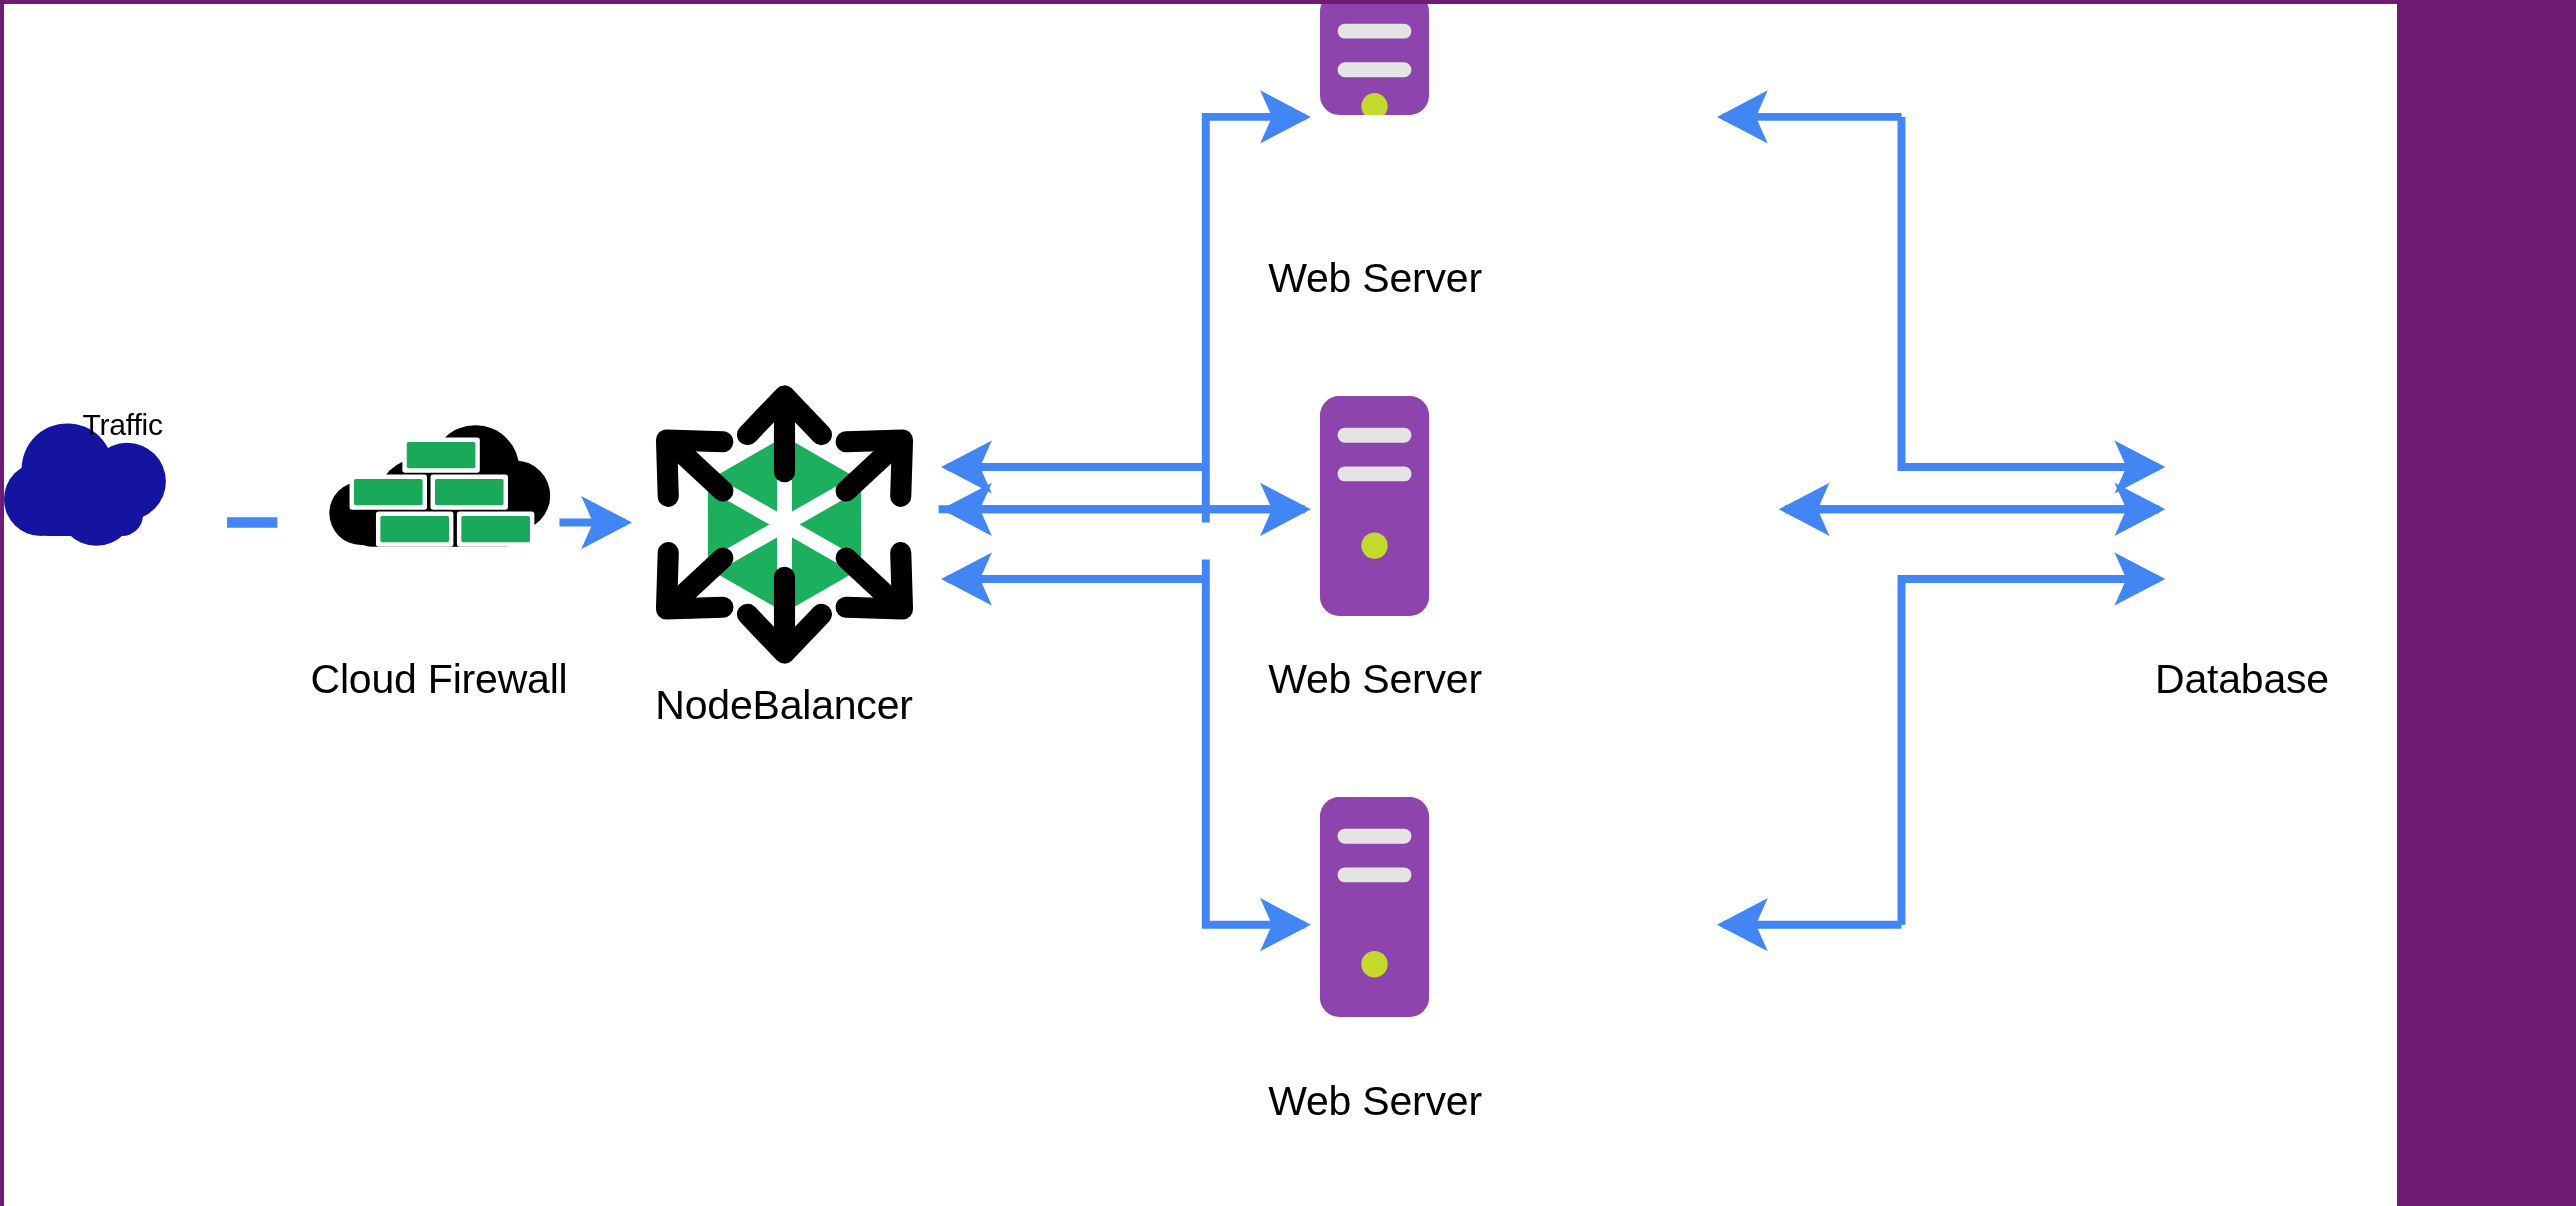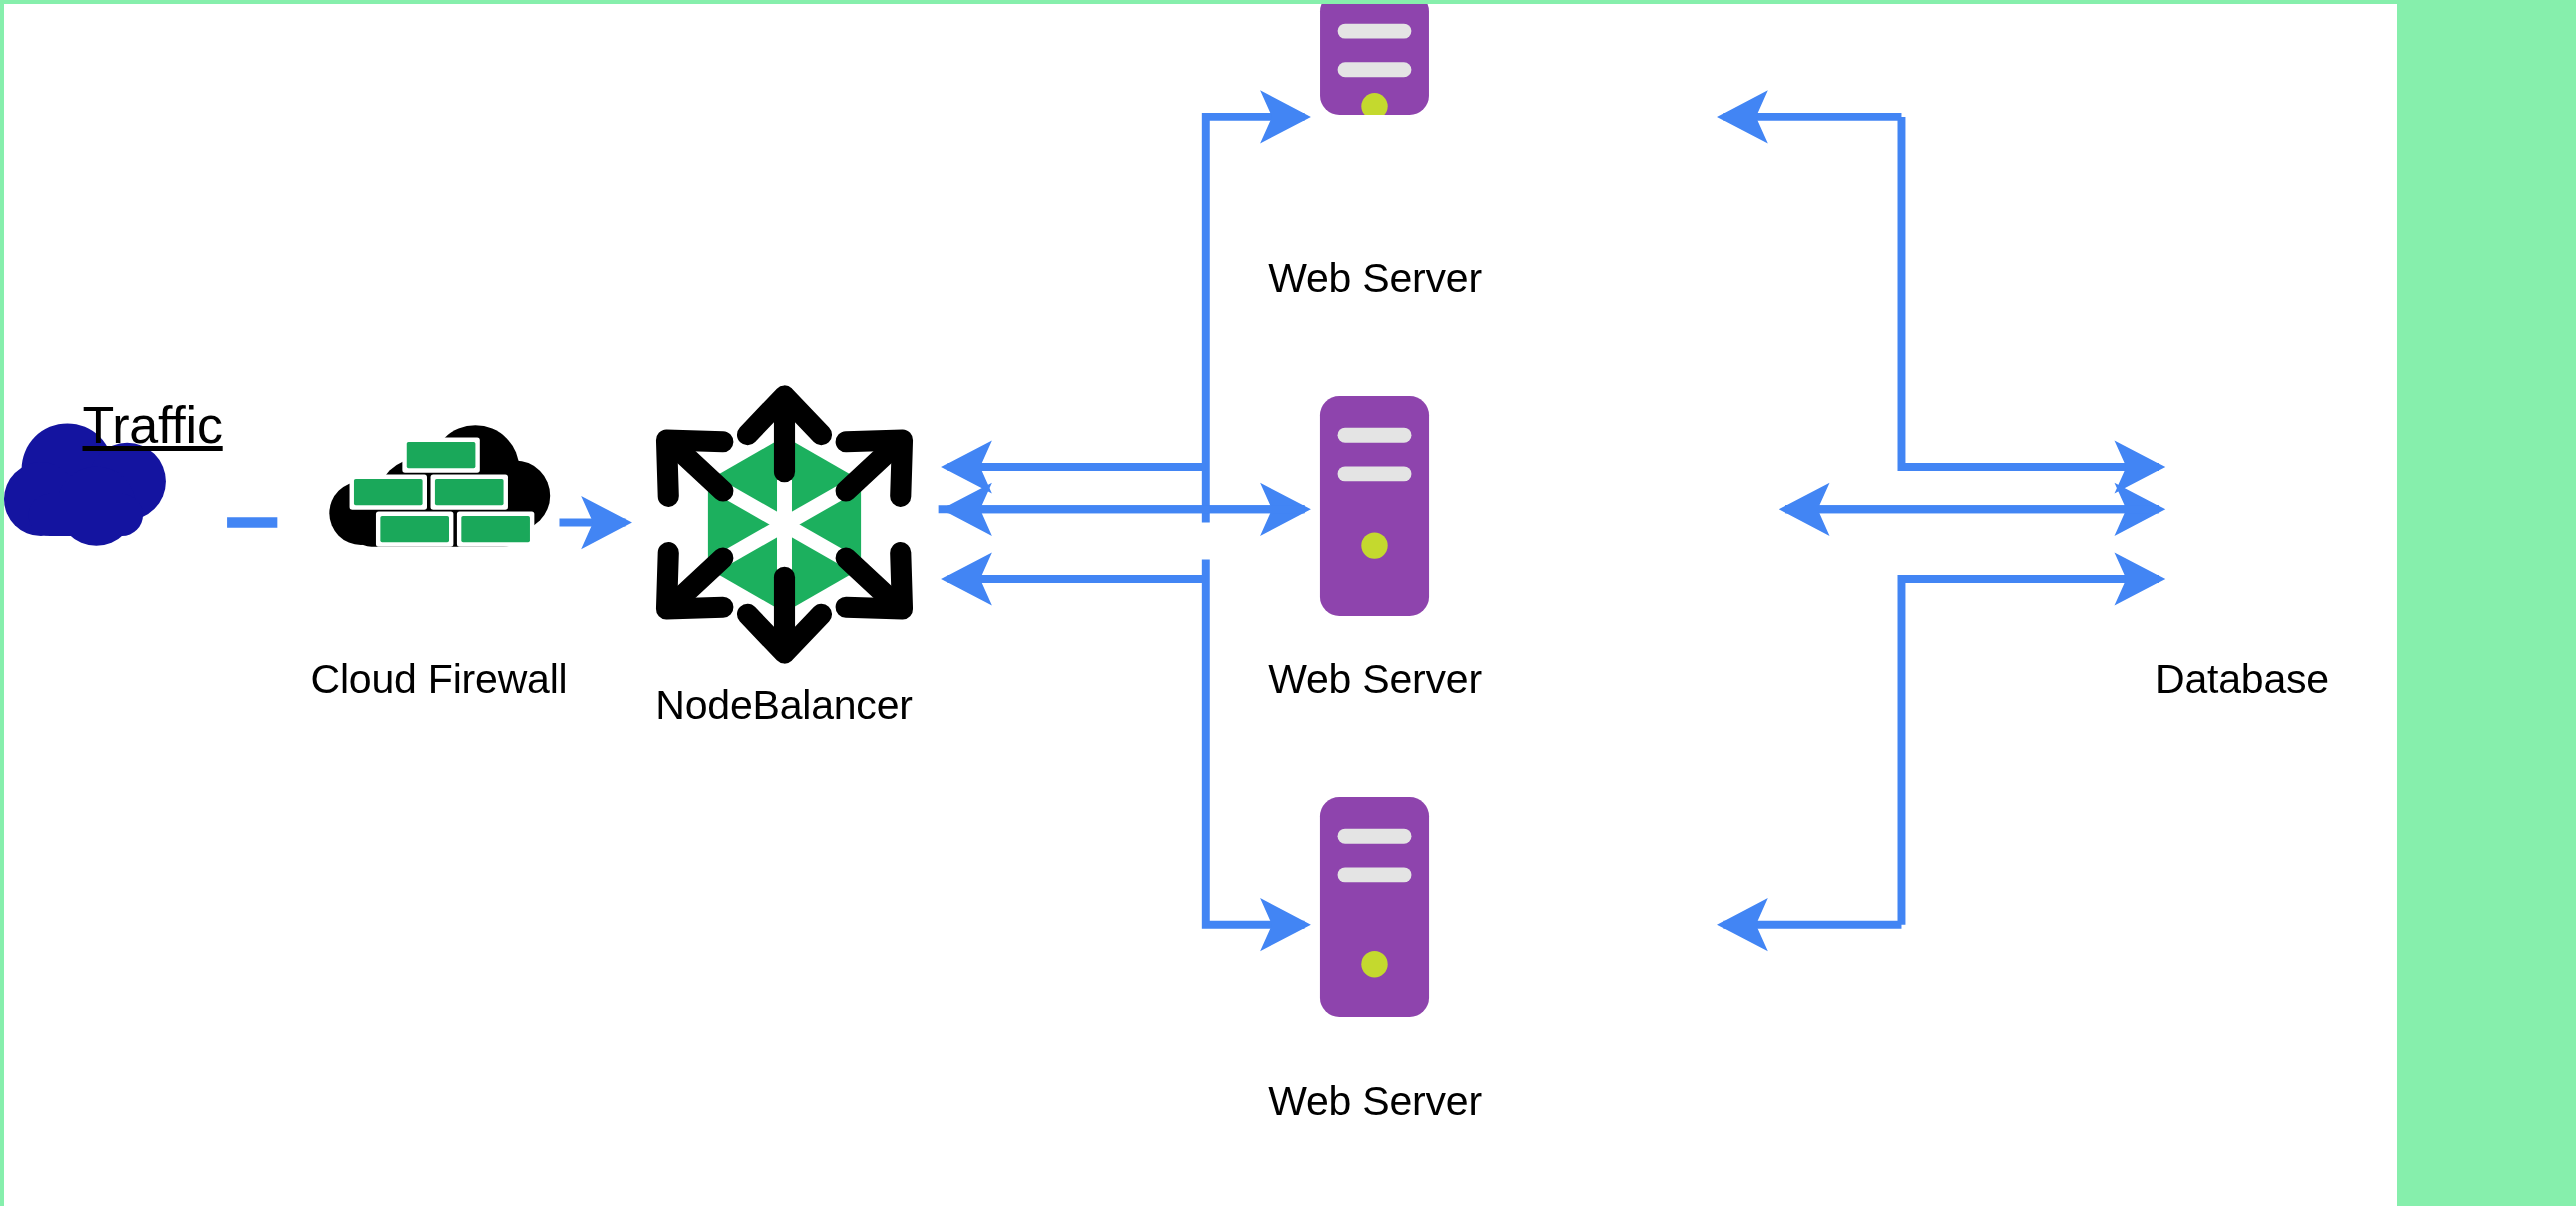--- a/index.html
+++ b/index.html
@@ -10,21 +10,21 @@
   body {
     width: 2576px;
     height: 1206px;
     overflow: hidden;
     font-family: "Liberation Sans", sans-serif;
   }
   #stage {
     position: relative;
     width: 2576px;
     height: 1206px;
-    background: #86efac;
+    background: #701a75;
   }
   #canvas {
     position: absolute;
     left: 3.5px;
     top: 4.4px;
     width: 2393px;
     height: 1202px;
     background: #ffffff;
     overflow: hidden;
   }
@@ -35,22 +35,21 @@
     position: absolute;
     color: #000000;
     font-family: "Liberation Sans", sans-serif;
     font-size: 41px;
     line-height: 46px;
     white-space: nowrap;
     text-align: center;
     letter-spacing: -0.2px;
   }
   .traffic-label {
-    font-size: 52px;
-    text-decoration: underline;
+    font-size: 30px;
   }
   svg.conn {
     position: absolute;
     left: 0;
     top: 0;
     width: 2393px;
     height: 1202px;
     pointer-events: none;
   }
   .ico {

